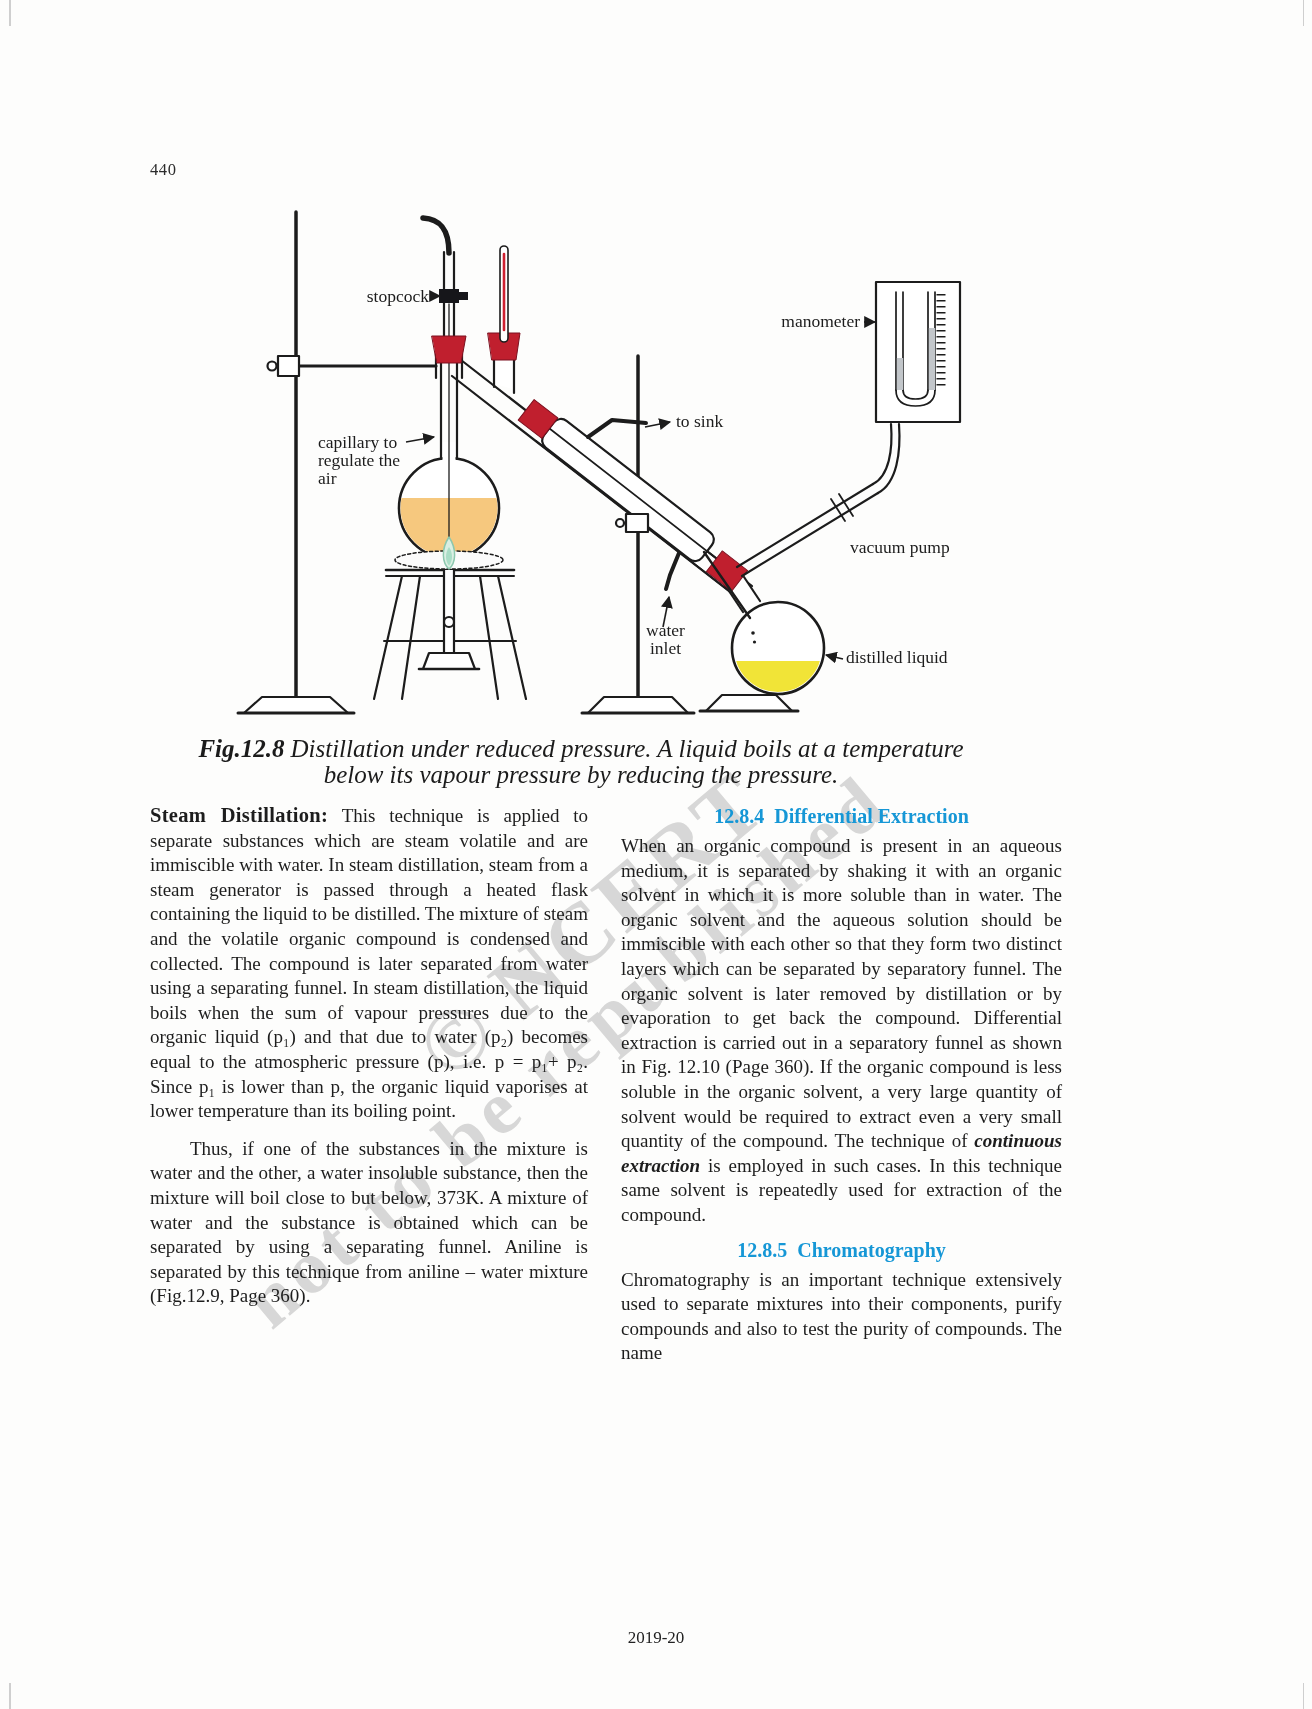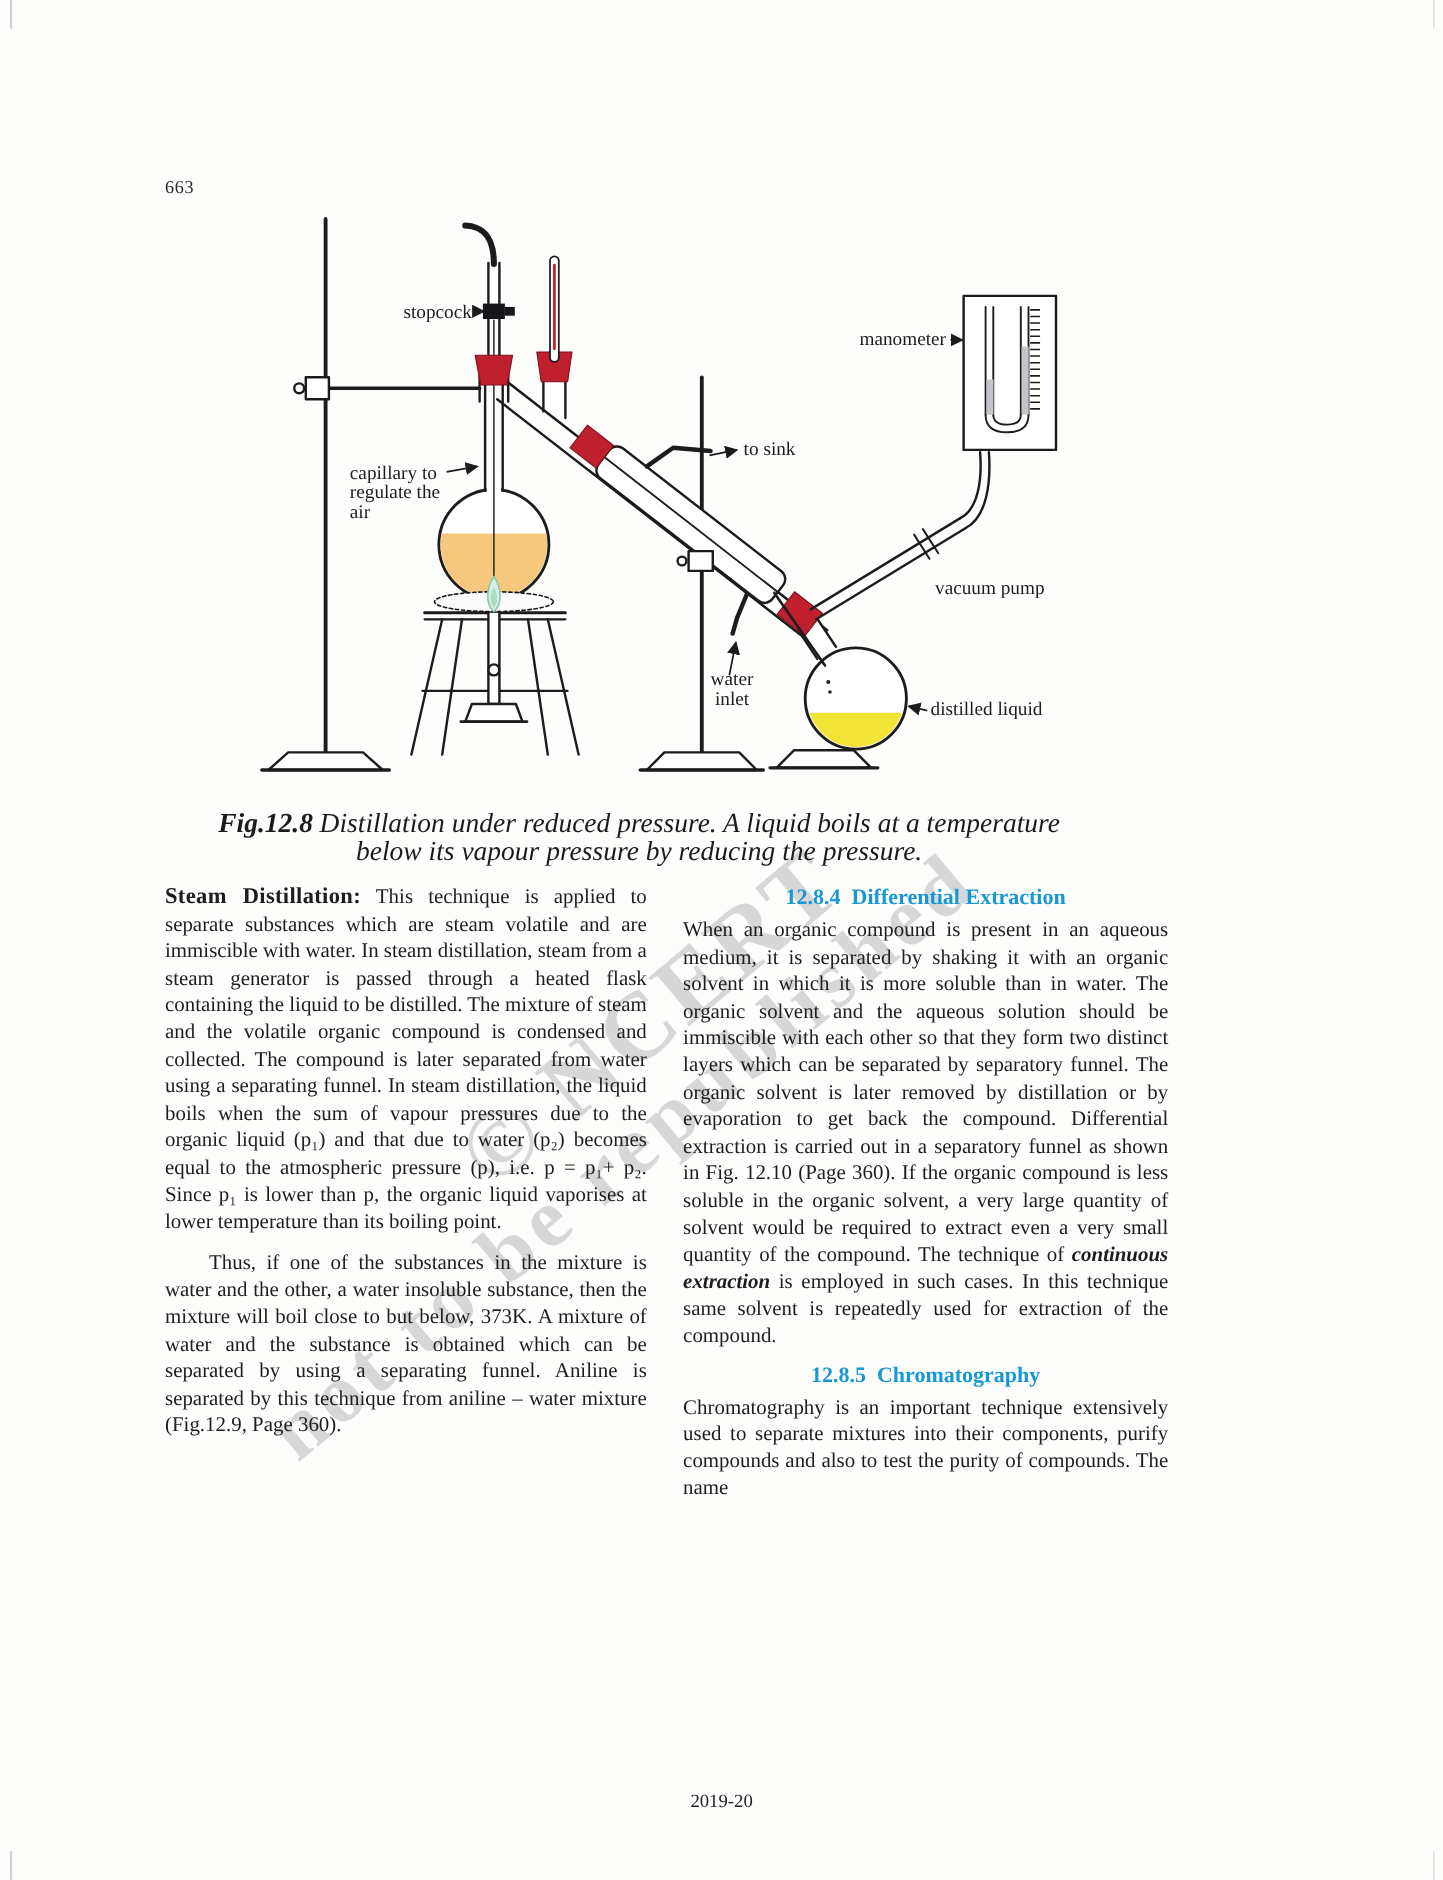--- a/index.html
+++ b/index.html
@@ -12,21 +12,21 @@
   .corner { position:absolute; width:1.5px; height:26px; background:#cfcfcf; }
   .c-tl{ left:9px; top:0; } .c-tr{ right:8px; top:0; }
   .c-bl{ left:9px; bottom:0; } .c-br{ right:8px; bottom:0; }
 
   .header {
     position:absolute; top:160px; left:150px; right:250px;
     display:flex; justify-content:space-between; align-items:baseline;
     font-size:16.5px; letter-spacing:.6px; color:#2b2b2b;
   }
 
-  .figure { position:absolute; top:177px; left:0; width:1312px; height:545px; }
+  .figure { position:absolute; top:190px; left:0; width:1312px; height:545px; }
   .figure svg { display:block; }
   .app { stroke:#1c1c1c; fill:none; stroke-width:2.2; stroke-linecap:round; stroke-linejoin:round; }
   .labels text { font-family:"Liberation Serif","DejaVu Serif",serif; font-size:17.5px; fill:#1c1c1c; stroke:none; }
   .arrows { stroke:#1c1c1c; stroke-width:1.6; fill:none; }
 
   .caption {
     position:absolute; top:736px; left:186px; width:790px;
     text-align:center; font-style:italic; font-size:25px; line-height:25.5px; color:#1b1b1b;
   }
   .cap-label { font-weight:bold; margin-right:6px; }
@@ -59,21 +59,21 @@
 
   <div class="corner c-tl"></div>
   <div class="corner c-tr"></div>
   <div class="corner c-bl"></div>
   <div class="corner c-br"></div>
 
   <div class="watermark wm1">© NCERT</div>
   <div class="watermark wm2">not to be republished</div>
 
   <div class="header">
-    <span>663</span>
+    <span>440</span>
   </div>
 
   <div class="figure">
     <svg viewBox="0 0 1312 545" width="1312" height="545">
       <defs>
         <marker id="arr" viewBox="0 0 10 10" refX="9" refY="5" markerWidth="7.5" markerHeight="7.5" orient="auto">
           <path d="M0,0 L10,5 L0,10 z" fill="#1c1c1c"></path>
         </marker>
         <clipPath id="clipFlask">
             <circle cx="449" cy="318" r="48.5"></circle>

